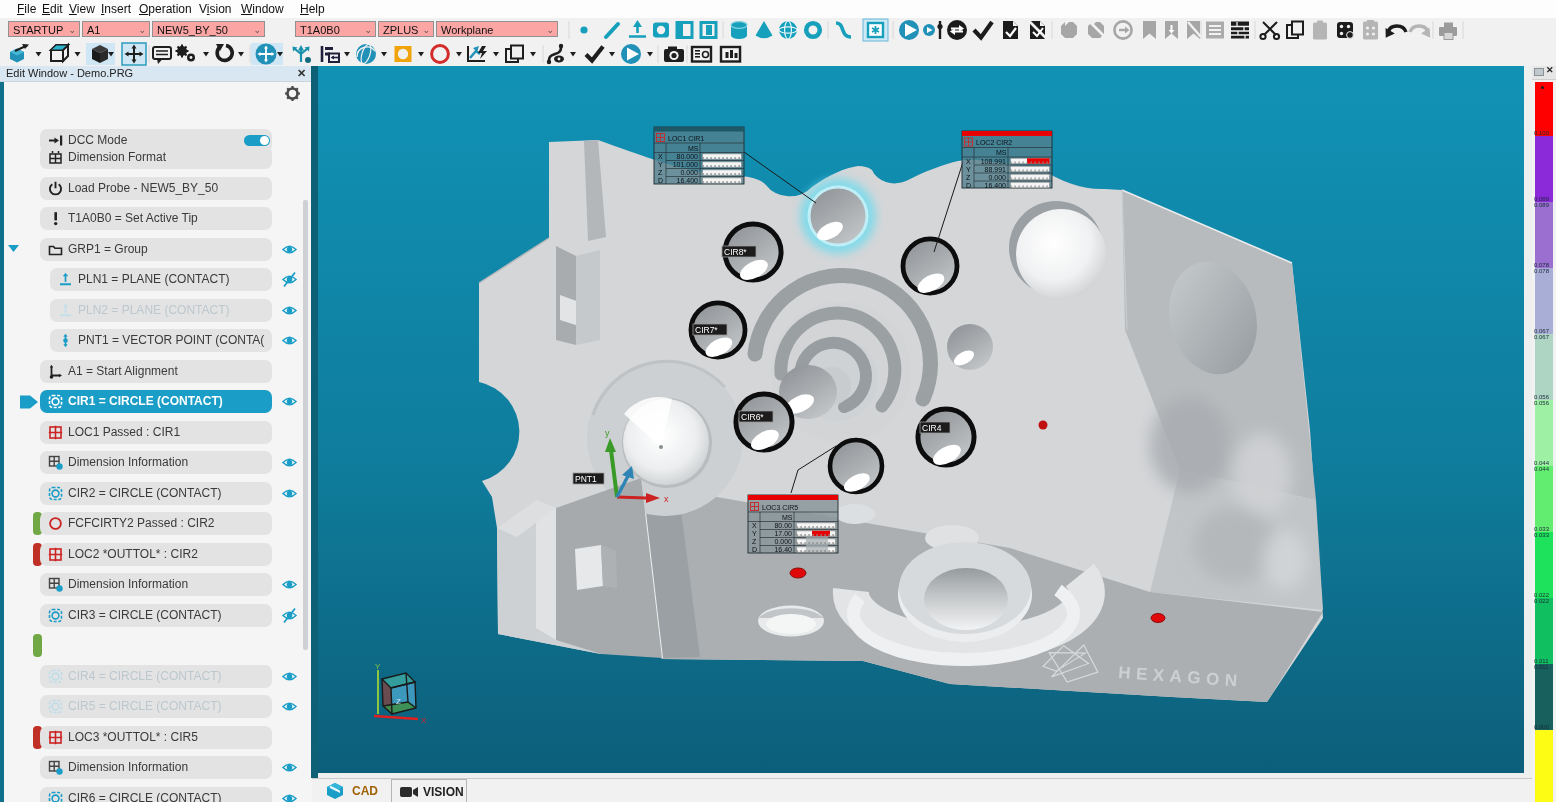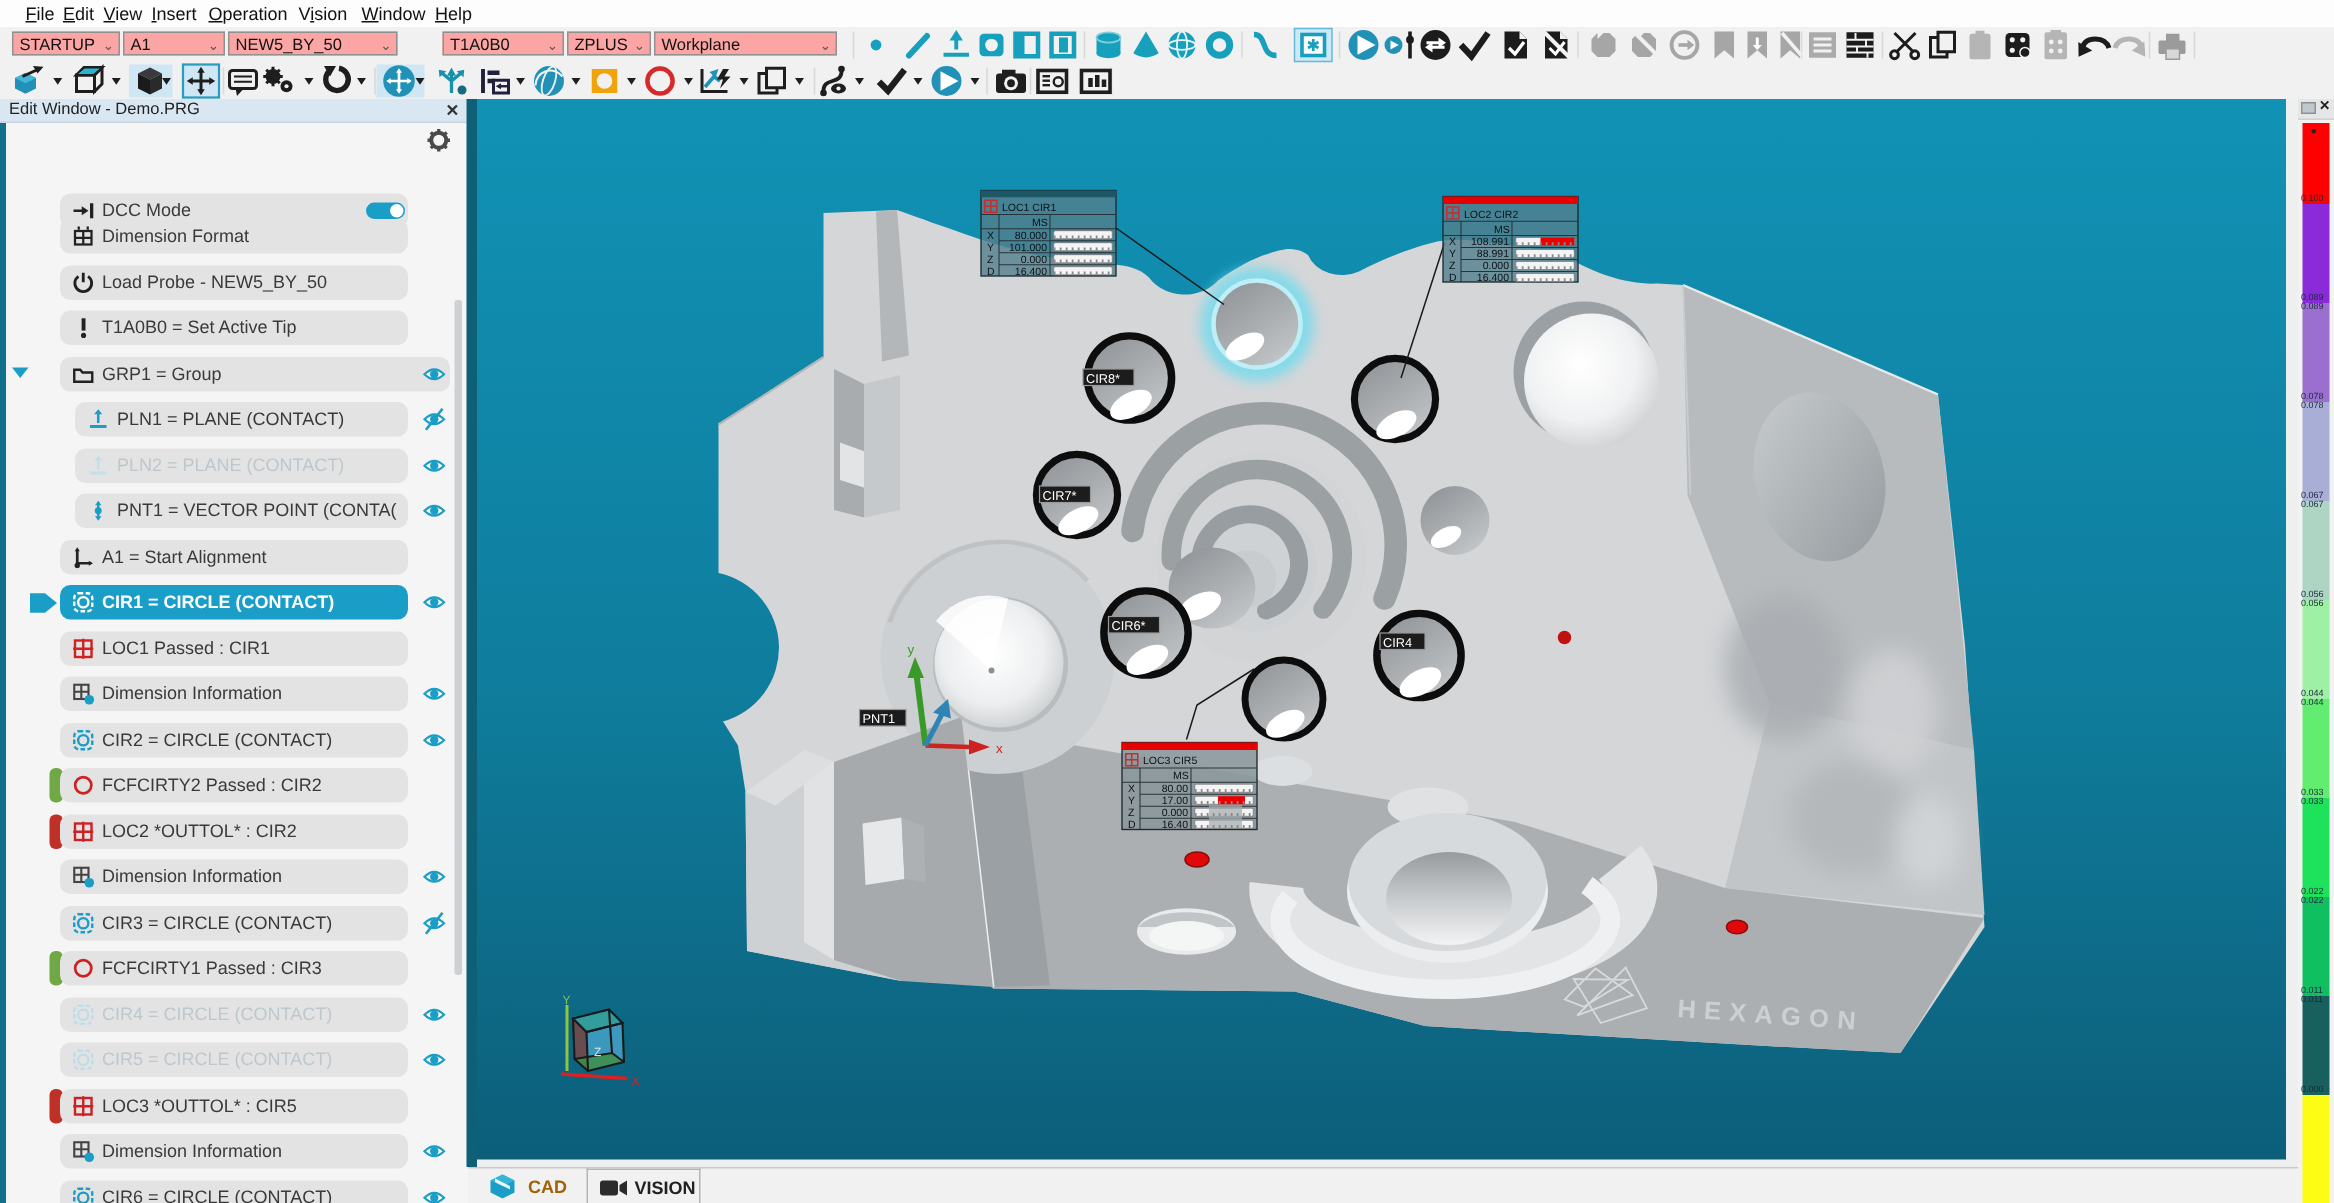--- a/index.html
+++ b/index.html
@@ -39,21 +39,21 @@
 <div id="root">
 
 <div class="abs" id="menubar">
 <span style="left:17px"><u>F</u>ile</span>
 <span style="left:42px"><u>E</u>dit</span>
 <span style="left:69px"><u>V</u>iew</span>
 <span style="left:101px"><u>I</u>nsert</span>
 <span style="left:139px"><u>O</u>peration</span>
 <span style="left:199px">V<u>i</u>sion</span>
 <span style="left:241px"><u>W</u>indow</span>
-<span style="left:290px"><u>H</u>elp</span>
+<span style="left:300px"><u>H</u>elp</span>
 </div>
 
 <div class="abs" id="tb1">
 <div class="combo" style="left:8px;width:72px;">STARTUP<span class="arr">⌄</span></div>
 <div class="combo" style="left:82px;width:68px;">A1<span class="arr">⌄</span></div>
 <div class="combo" style="left:152px;width:113px;">NEW5_BY_50<span class="arr">⌄</span></div>
 <div class="combo" style="left:295px;width:81px;">T1A0B0<span class="arr">⌄</span></div>
 <div class="combo" style="left:378px;width:56px;">ZPLUS<span class="arr">⌄</span></div>
 <div class="combo" style="left:436px;width:122px;">Workplane<span class="arr">⌄</span></div>
 <svg class="abs" style="left:560px;top:0;" width="920" height="24" id="tb1svg">
@@ -356,21 +356,21 @@
       </div>
 
 <div class="item" style="top:207px;">
         <span class="ic"><svg width="15" height="15">
             <rect x="6.4" y="1.2" width="2.6" height="8.2" fill="#222"></rect>
             <circle cx="7.7" cy="12.6" r="1.7" fill="#222"></circle>
           </svg></span>
         <span class="tx">T1A0B0 = Set Active Tip</span>
       </div>
 
-<div class="item" style="top:238px;padding-left:28px;">
+<div class="item" style="top:238px;">
         <span class="ic"><svg width="15" height="15">
             <path d="M1.5,12.5v-8h4l1.5,1.8h6.5v6.2z" fill="none" stroke="#222" stroke-width="1.6"></path>
           </svg></span>
         <span class="tx">GRP1 = Group</span>
       </div>
 <svg class="abs" style="left:8px;top:244px;" width="12" height="9">
         <polygon points="0,1 11,1 5.5,8" fill="#1a9dc6"></polygon>
       </svg>
 <span class="eye" style="top:238px;"><svg width="17" height="23">
           <path d="M2,11.5 Q8.5,5 15,11.5 Q8.5,18 2,11.5 Z" fill="#fff" stroke="#1a9dc6" stroke-width="1.5"></path>
@@ -513,26 +513,20 @@
           </svg></span>
         <span class="tx">CIR3 = CIRCLE (CONTACT)</span>
       </div>
 <span class="eye" style="top:604px;"><svg width="17" height="23">
           <path d="M2,11.5 Q8.5,5 15,11.5 Q8.5,18 2,11.5 Z" fill="#fff" stroke="#1a9dc6" stroke-width="1.5"></path>
           <circle cx="8.5" cy="11.5" r="2.8" fill="#1a9dc6"></circle>
           <path d="M3,18.5 L14,4.5" stroke="#1a9dc6" stroke-width="1.8"></path>
         </svg></span>
 
 <span class="sidebar" style="left:33px;top:634px;background:#6fa845;"></span>
-<div class="item" style="top:634px;">
-        <span class="ic"><svg width="15" height="15">
-            <circle cx="7.5" cy="7.5" r="5.4" fill="none" stroke="#cc2222" stroke-width="1.8"></circle>
-          </svg></span>
-        <span class="tx">FCFCIRTY1 Passed : CIR3</span>
-      </div>
 
 <div class="item dis" style="top:665px;">
         <span class="ic"><svg width="15" height="15">
             <rect x="1.5" y="1.5" width="12" height="12" rx="3" fill="none" stroke="#bfdde8" stroke-width="1.6" stroke-dasharray="3 1.6"></rect>
             <circle cx="7.5" cy="7.5" r="3.4" fill="none" stroke="#bfdde8" stroke-width="1.6"></circle>
           </svg></span>
         <span class="tx">CIR4 = CIRCLE (CONTACT)</span>
       </div>
 <span class="eye" style="top:665px;"><svg width="17" height="23">
           <path d="M2,11.5 Q8.5,5 15,11.5 Q8.5,18 2,11.5 Z" fill="#fff" stroke="#1a9dc6" stroke-width="1.5"></path>

